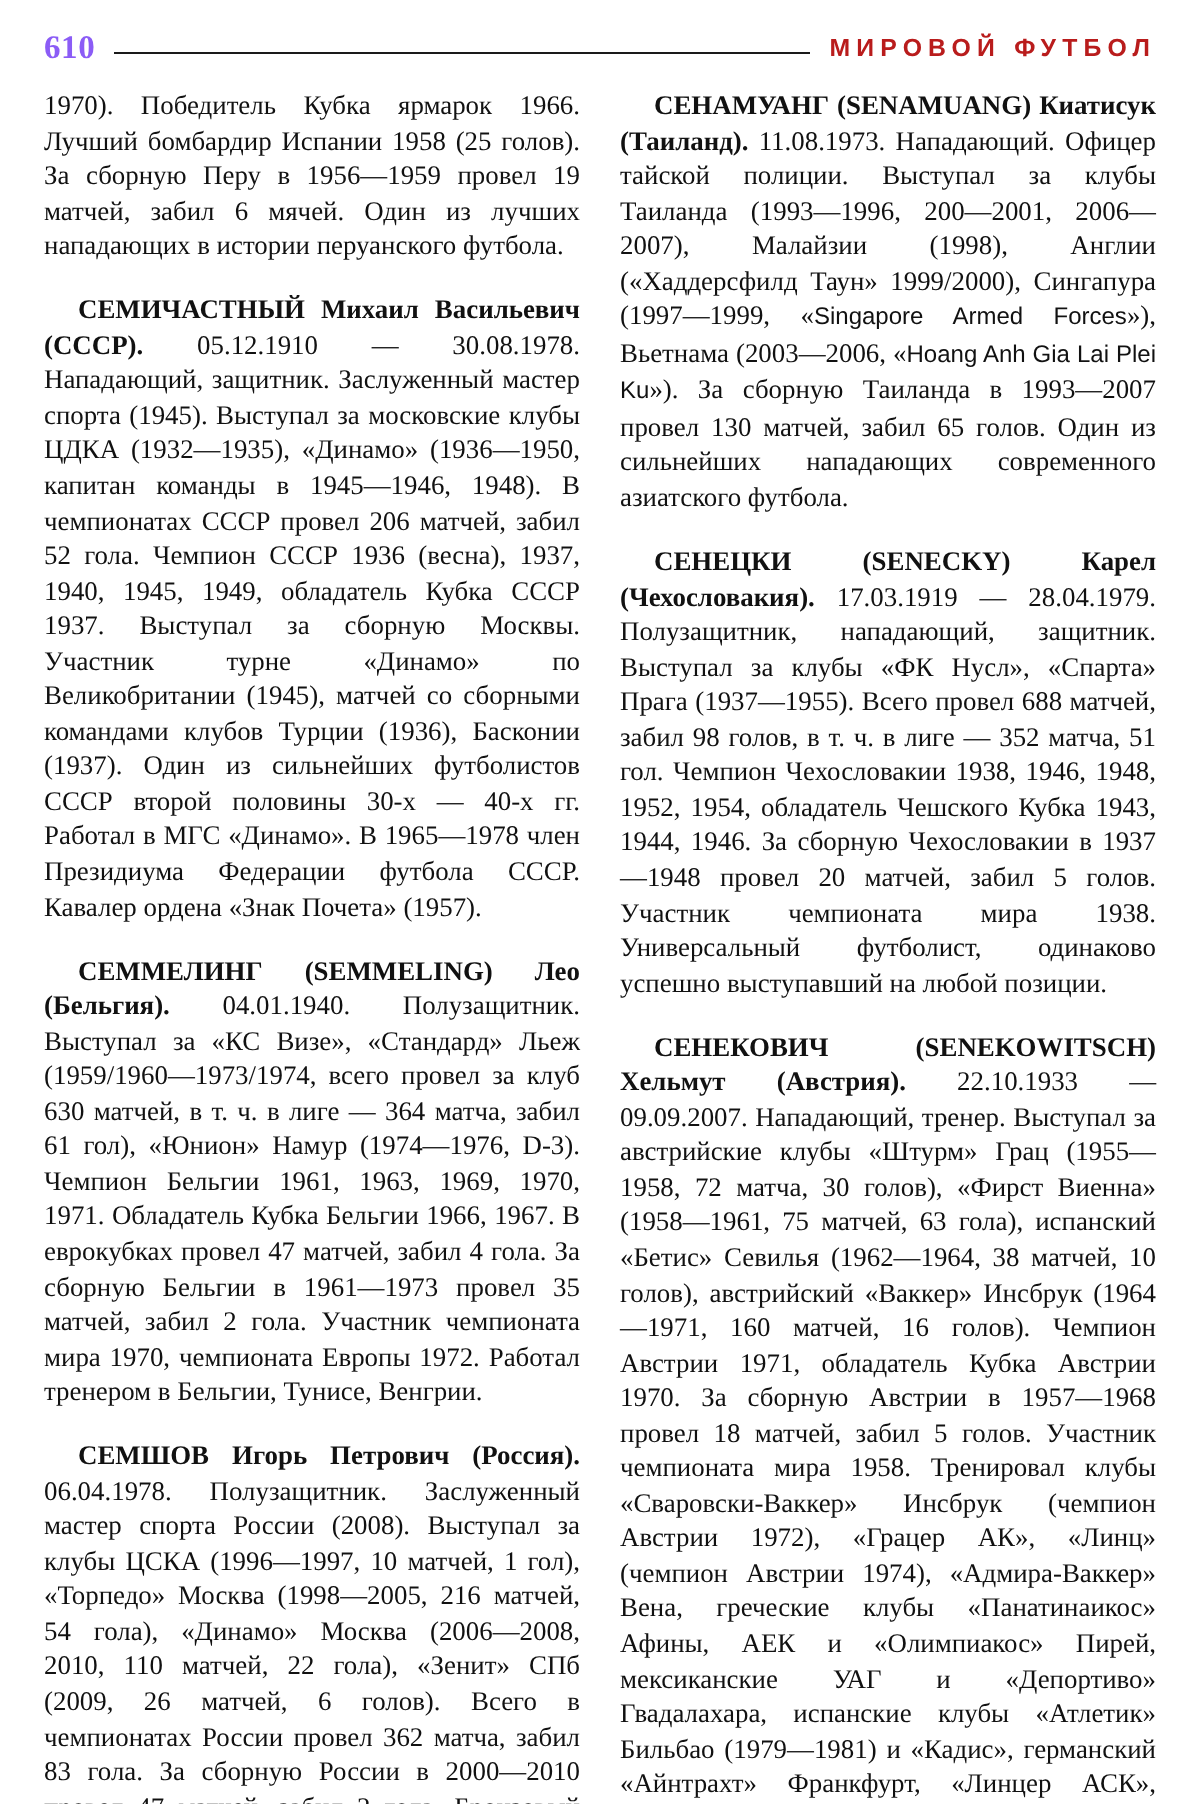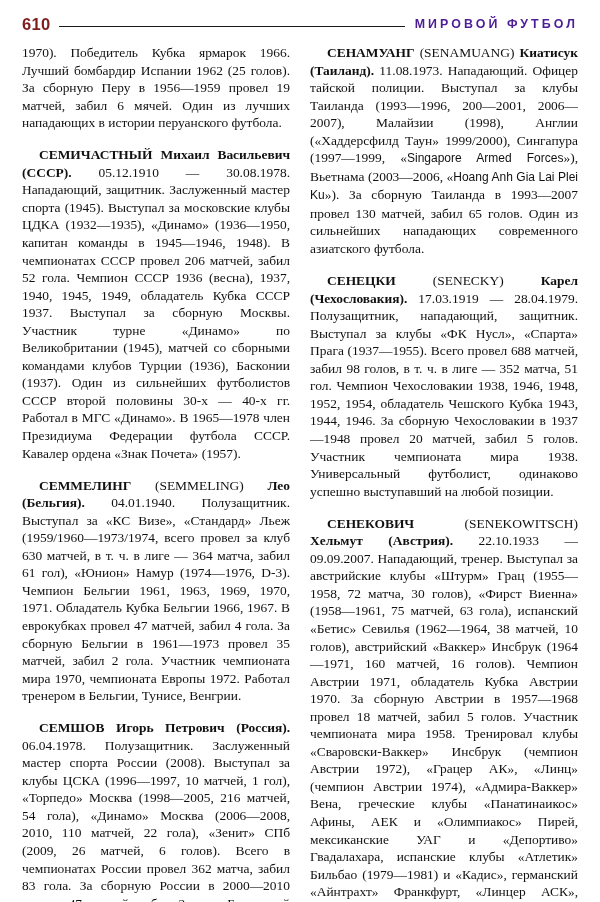--- a/index.html
+++ b/index.html
@@ -29,44 +29,44 @@
     position: absolute;
     top: 13px;
     left: 22px;
     right: 22px;
     height: 22px;
     display: flex;
     align-items: center;
     gap: 0;
   }
   .folio {
-    font-family: Liberation Sans, sans-serif;
+    font-family: Liberation Serif, serif;
     font-weight: bold;
     font-size: 16.5px;
     line-height: 1;
     letter-spacing: 0.3px;
-    color: #7f1d1d;
+    color: #8b5cf6;
     flex: 0 0 auto;
     padding-right: 9px;
   }
   .head-rule {
     flex: 1 1 auto;
     height: 0;
     border-top: 1.6px solid #1a1a1a;
     margin-top: 5px;
   }
   .head-title {
     flex: 0 0 auto;
     padding-left: 10px;
     font-family: "Liberation Sans", "DejaVu Sans", sans-serif;
     font-weight: bold;
     font-size: 12.4px;
     letter-spacing: 3.1px;
     line-height: 1;
-    color: #4c1d95;
+    color: #b91c1c;
     white-space: nowrap;
   }
 
   
   .columns {
     position: absolute;
     top: 44px;
     left: 22px;
     width: 556px;
     height: 852px;
@@ -89,21 +89,21 @@
     text-indent: 0;
   }
   .entry.indent { text-indent: 17px; }
   .entry.cont { text-indent: 0; }
 
   .hw {            
     font-weight: bold;
     margin-top: 30px;
   }
   .lat {           
-    font-weight: normal;
+    font-weight: bold;
   }
   .sans {          
     font-family: "Liberation Sans", "DejaVu Sans", sans-serif;
     font-size: 12px;
   }
 </style>
 </head>
 <body>
 
 <div class="page">
@@ -112,21 +112,21 @@
     <div class="folio">610</div>
     <div class="head-rule"></div>
     <div class="head-title">МИРОВОЙ ФУТБОЛ</div>
   </div>
 
   <div class="columns">
 
     <div class="col">
 
       <p class="entry cont">
-        <span>1970). Победитель Кубка ярмарок 1966. Лучший бомбардир Испании 1962 (25 голов). За сборную Перу в 1956—1959 провел 19 матчей, забил 6 мячей. Один из лучших нападающих в истории перуанского футбола.</span>
+        <span>1970). Победитель Кубка ярмарок 1966. Лучший бомбардир Испании 1958 (25 голов). За сборную Перу в 1956—1959 провел 19 матчей, забил 6 мячей. Один из лучших нападающих в истории перуанского футбола.</span>
       </p>
 
       <p class="entry indent">
         <span class="hw">СЕМИЧАСТНЫЙ</span><span> </span><span class="hw">Михаил Васильевич</span><span> </span><span class="hw">(СССР).</span><span> 05.12.1910 — 30.08.1978. Нападающий, защитник. Заслуженный мастер спорта (1945). Выступал за московские клубы ЦДКА (1932—1935), «Динамо» (1936—1950, капитан команды в 1945—1946, 1948). В чемпионатах СССР провел 206 матчей, забил 52 гола. Чемпион СССР 1936 (весна), 1937, 1940, 1945, 1949, обладатель Кубка СССР 1937. Выступал за сборную Москвы. Участник турне «Динамо» по Великобритании (1945), матчей со сборными командами клубов Турции (1936), Басконии (1937). Один из сильнейших футболистов СССР второй половины 30-х — 40-х гг. Работал в МГС «Динамо». В 1965—1978 член Президиума Федерации футбола СССР. Кавалер ордена «Знак Почета» (1957).</span>
       </p>
 
       <p class="entry indent">
         <span class="hw">СЕММЕЛИНГ</span><span> </span><span class="lat">(SEMMELING)</span><span> </span><span class="hw">Лео</span><span> </span><span class="hw">(Бельгия).</span><span> 04.01.1940. Полузащитник. Выступал за «КС Визе», «Стандард» Льеж (1959/1960—1973/1974, всего провел за клуб 630 матчей, в т. ч. в лиге — 364 матча, забил 61 гол), «Юнион» Намур (1974—1976, D-3). Чемпион Бельгии 1961, 1963, 1969, 1970, 1971. Обладатель Кубка Бельгии 1966, 1967. В еврокубках провел 47 матчей, забил 4 гола. За сборную Бельгии в 1961—1973 провел 35 матчей, забил 2 гола. Участник чемпионата мира 1970, чемпионата Европы 1972. Работал тренером в Бельгии, Тунисе, Венгрии.</span>
       </p>
 

